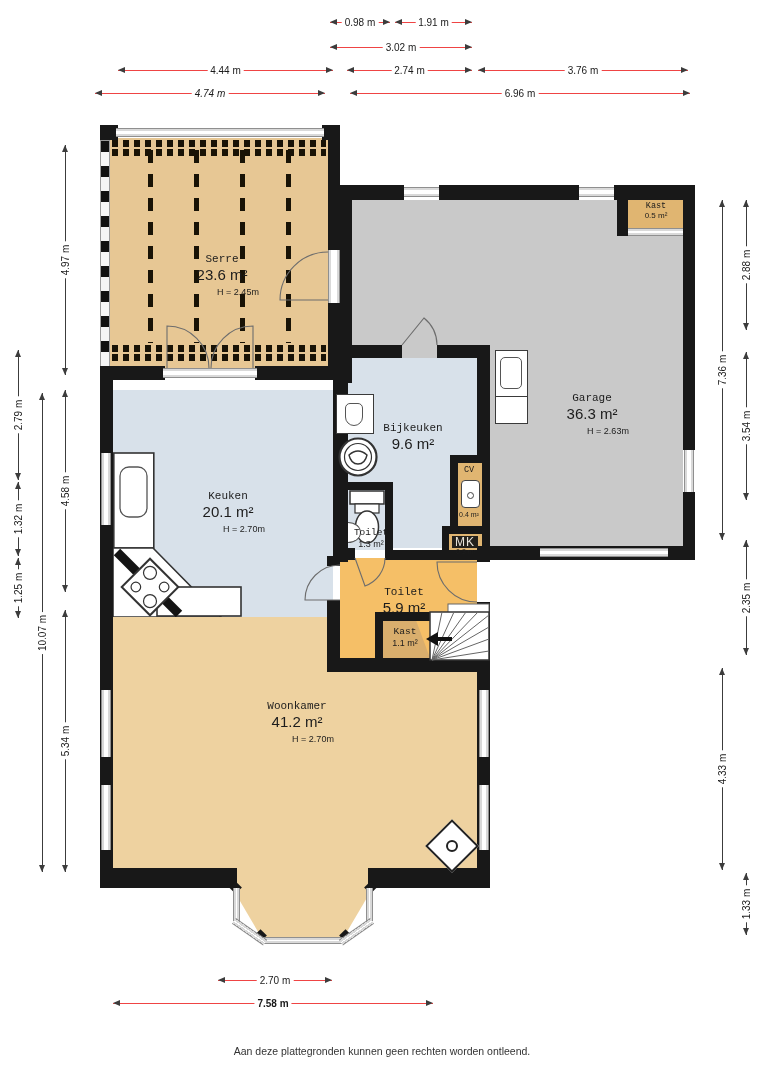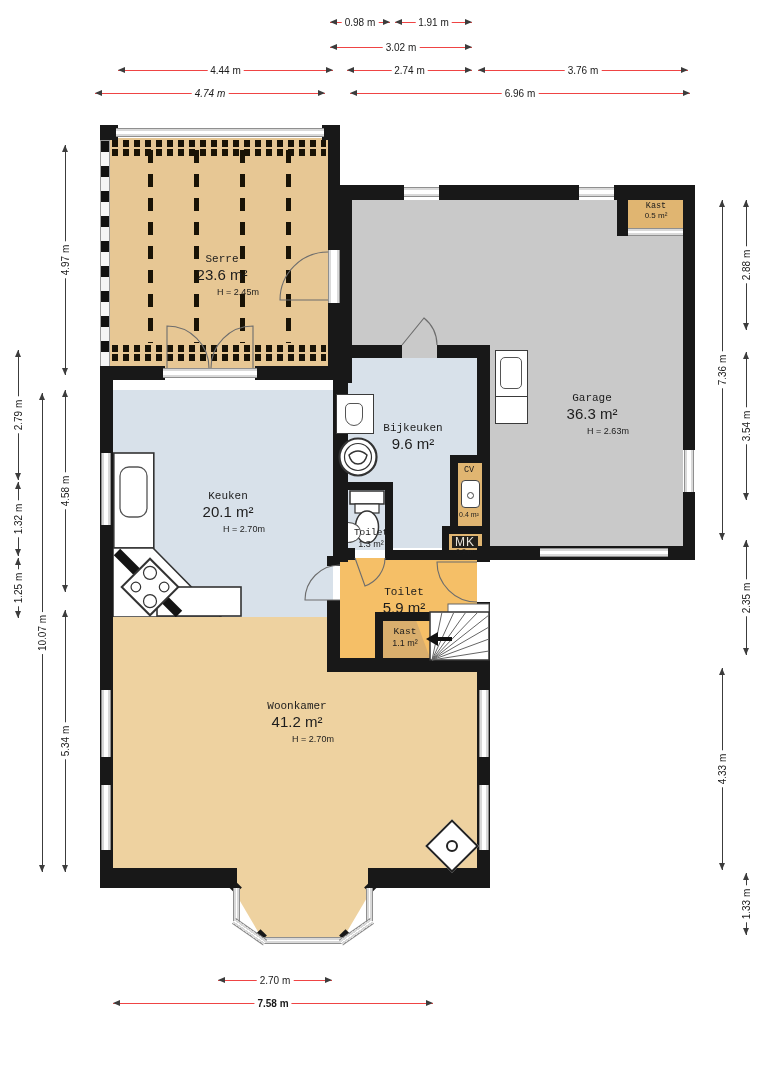--- a/index.html
+++ b/index.html
@@ -313,14 +313,15 @@
       <span class="dl">1.33 m</span>
     </div>
 
   <div class="hdim" style="left:218px;top:980px;width:114px;">
       <span class="dl">2.70 m</span>
     </div>
   <div class="hdim" style="left:113px;top:1003px;width:320px;font-weight:bold;">
       <span class="dl">7.58 m</span>
     </div>
 
+  <div class="footer" style="top:1045px;">Aan deze plattegronden kunnen geen rechten worden ontleend.</div>
 
 </div>
 
 </body></html>

